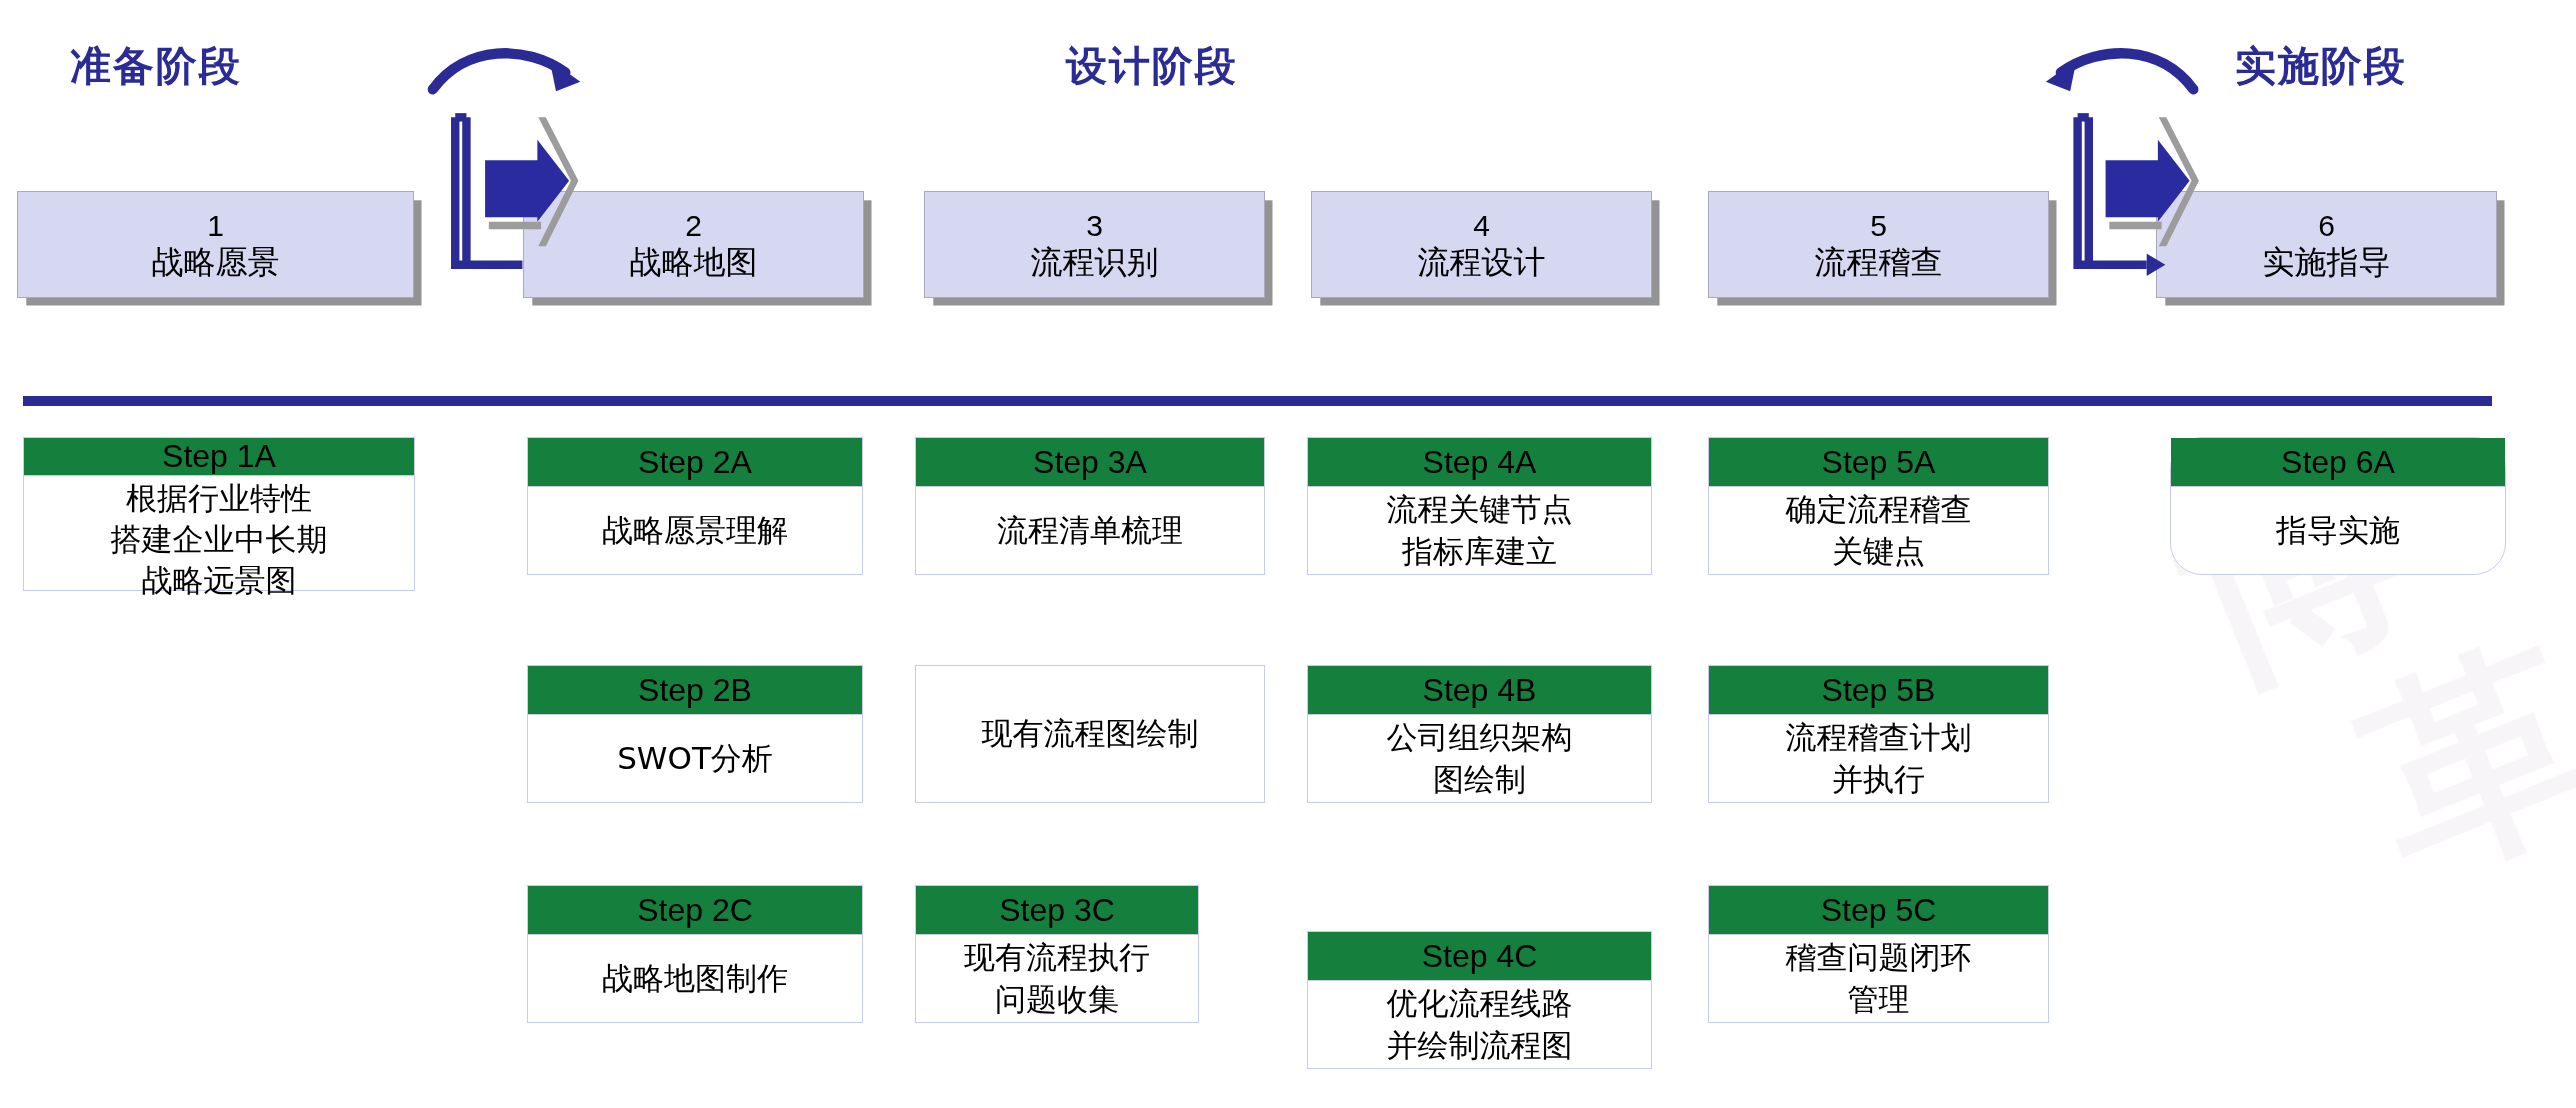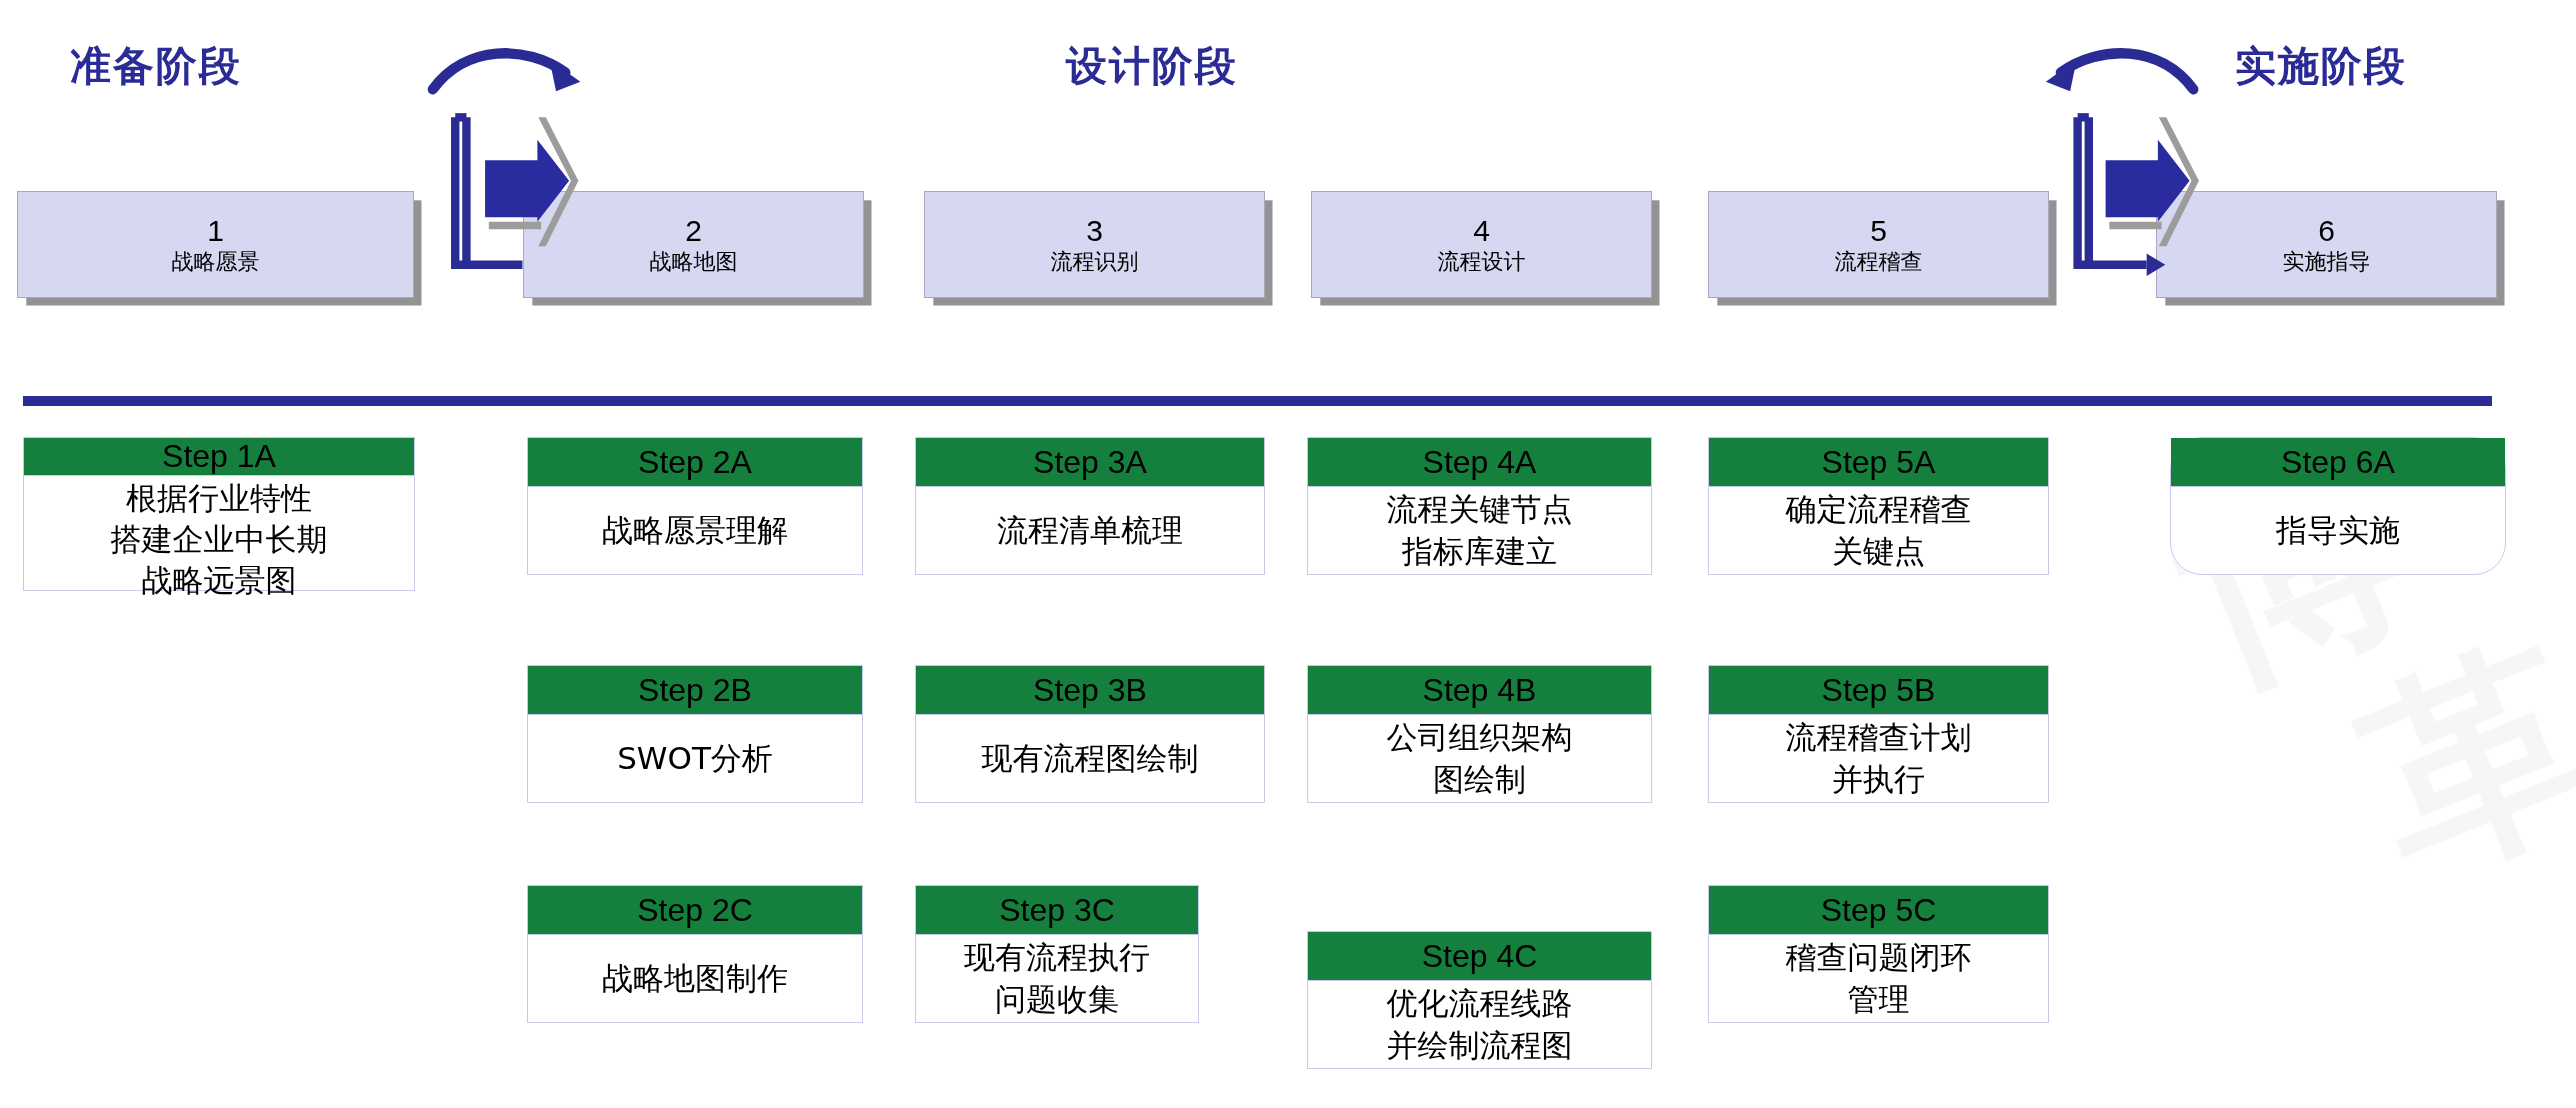--- a/index.html
+++ b/index.html
@@ -57,21 +57,21 @@
     align-items: center;
     justify-content: center;
     color: #000;
   }
   .topbox .tb-num {
     font-size: 30px;
     line-height: 1.1;
     font-family: "Liberation Sans", sans-serif;
   }
   .topbox .tb-label {
-    font-size: 22px;
+    font-size: 32px;
     line-height: 1.15;
     font-family: "DejaVu Sans", sans-serif;
     white-space: nowrap;
     margin-top: 1.9px;
   }
 
   
   .connector {
     position: absolute;
     z-index: 6;
@@ -232,21 +232,20 @@
   <div class="stepcard" style="left:527px; top:885px; width:336px; height:138px;">
     <div class="sc-head">Step 2C</div>
     <div class="sc-body">战略地图制作</div>
   </div>
 
   <div class="stepcard" style="left:915px; top:437px; width:350px; height:138px;">
     <div class="sc-head">Step 3A</div>
     <div class="sc-body">流程清单梳理</div>
   </div>
   <div class="stepcard" style="left:915px; top:665px; width:350px; height:138px;">
-    <div class="sc-head">Step 3B</div>
     <div class="sc-body">现有流程图绘制</div>
   </div>
   <div class="stepcard" style="left:915px; top:885px; width:284px; height:138px;">
     <div class="sc-head">Step 3C</div>
     <div class="sc-body">现有流程执行
 问题收集</div>
   </div>
 
   <div class="stepcard" style="left:1307px; top:437px; width:345px; height:138px;">
     <div class="sc-head">Step 4A</div>

